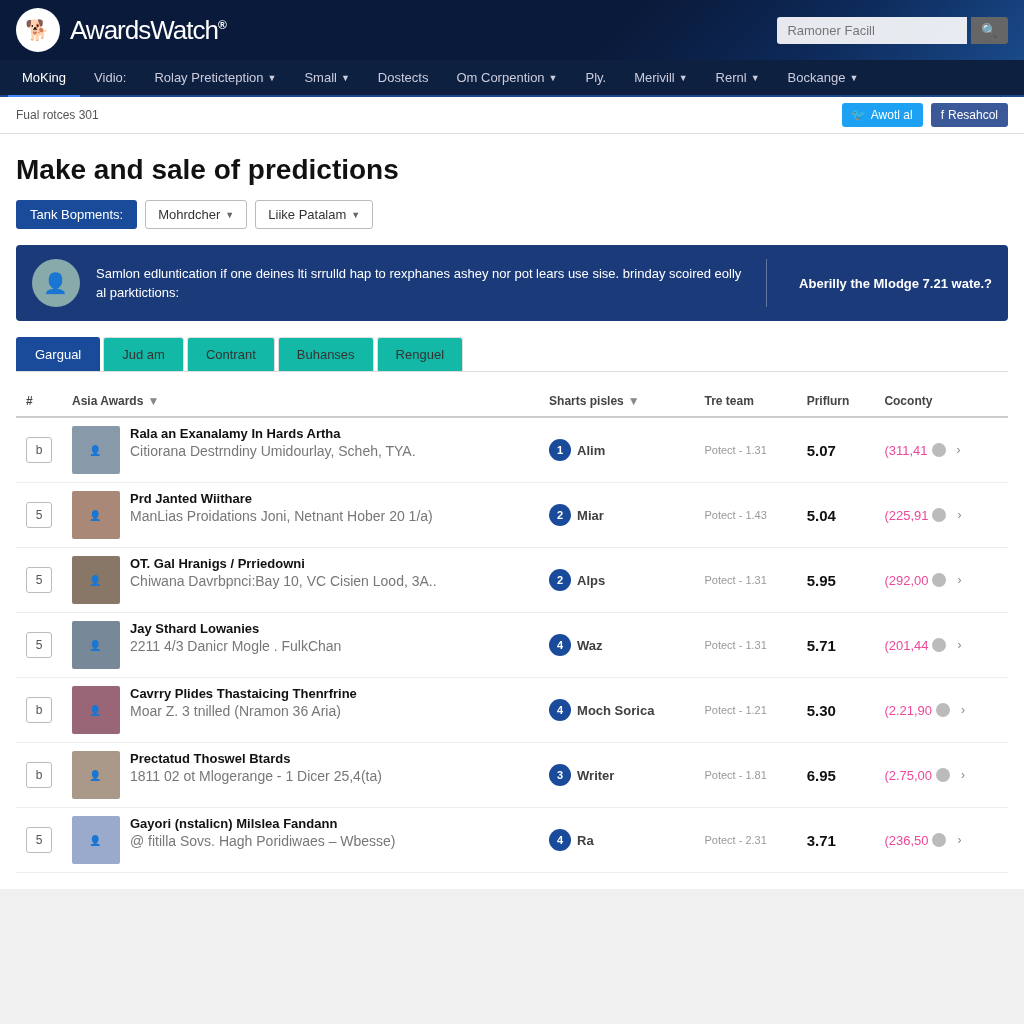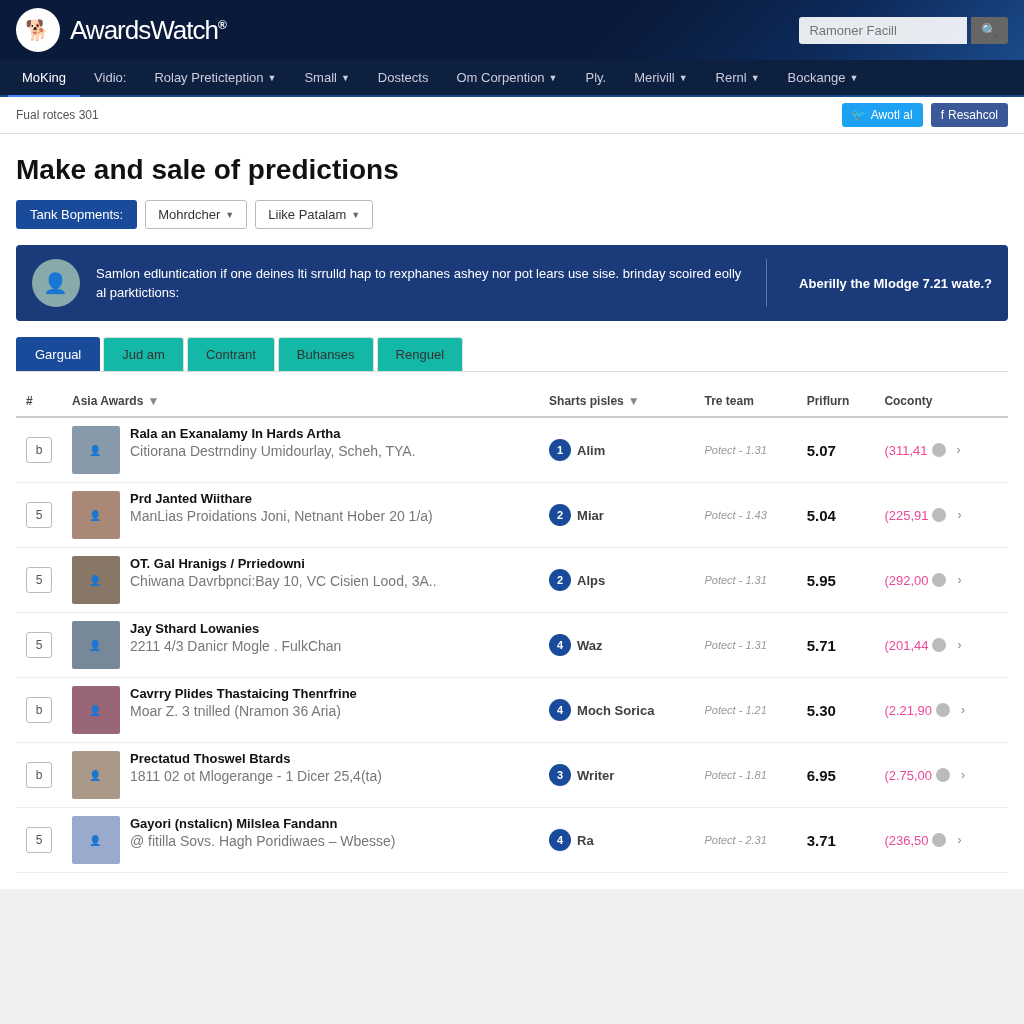--- a/index.html
+++ b/index.html
@@ -40,21 +40,21 @@
     .header-search {
       display: flex;
       align-items: center;
       gap: 4px;
     }
     .header-search input {
       padding: 6px 10px;
       border: none;
       border-radius: 3px 0 0 3px;
       font-size: 13px;
-      width: 168px;
+      width: 190px;
       background: rgba(255,255,255,0.9);
     }
     .header-search button {
       padding: 6px 10px;
       background: #666;
       border: none;
       border-radius: 0 3px 3px 0;
       color: white;
       cursor: pointer;
     }
@@ -274,21 +274,21 @@
       height: 22px;
       border-radius: 50%;
       background: #1a4a9a;
       color: white;
       font-size: 11px;
       font-weight: bold;
       margin-right: 6px;
     }
     .team-cell { display: flex; align-items: center; }
     .team-name { font-weight: bold; color: #404040; }
-    .potect-sub { font-size: 11px; color: #999; font-style: italic; }
+    .potect-sub { font-size: 11px; color: #999; }
     .score-val { font-weight: bold; font-size: 15px; color: #111; }
     .county-val { color: #ec4899; font-size: 13px; }
     .dot-btn {
       width: 14px;
       height: 14px;
       border-radius: 50%;
       background: #bbb;
       display: inline-block;
       cursor: pointer;
     }

